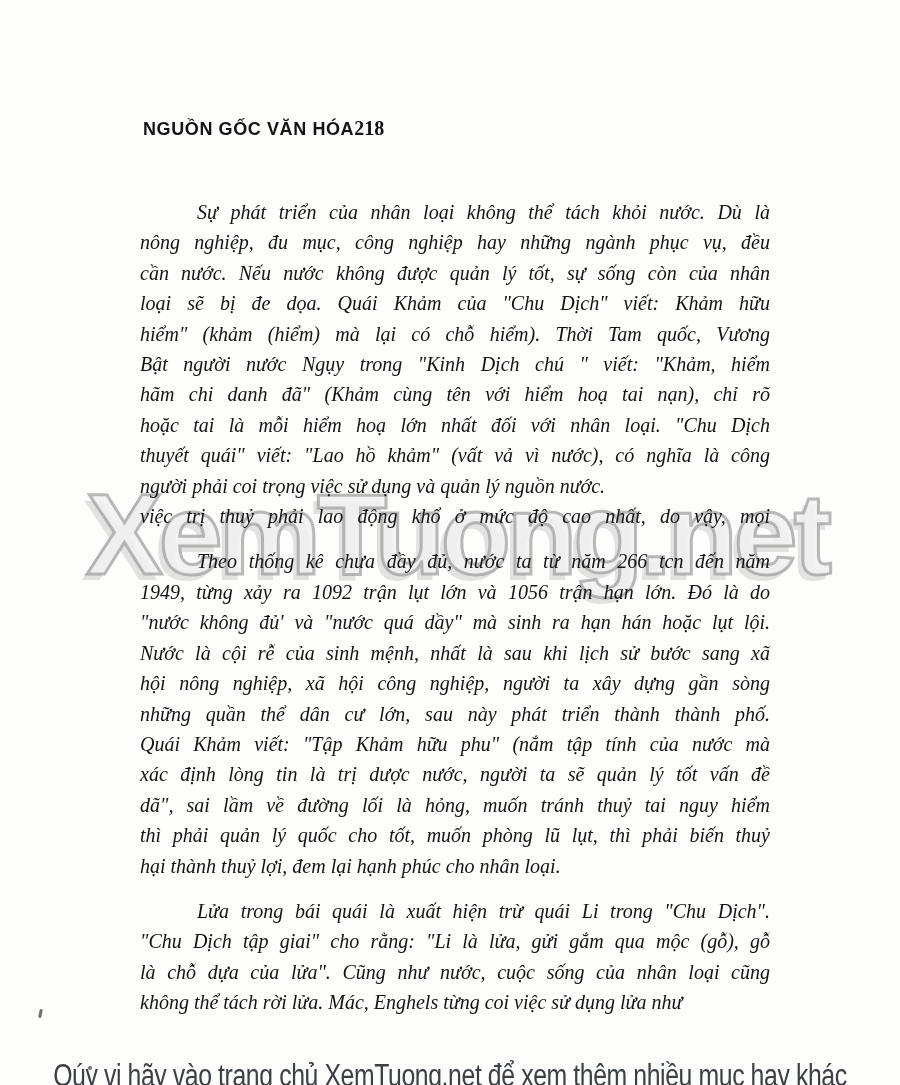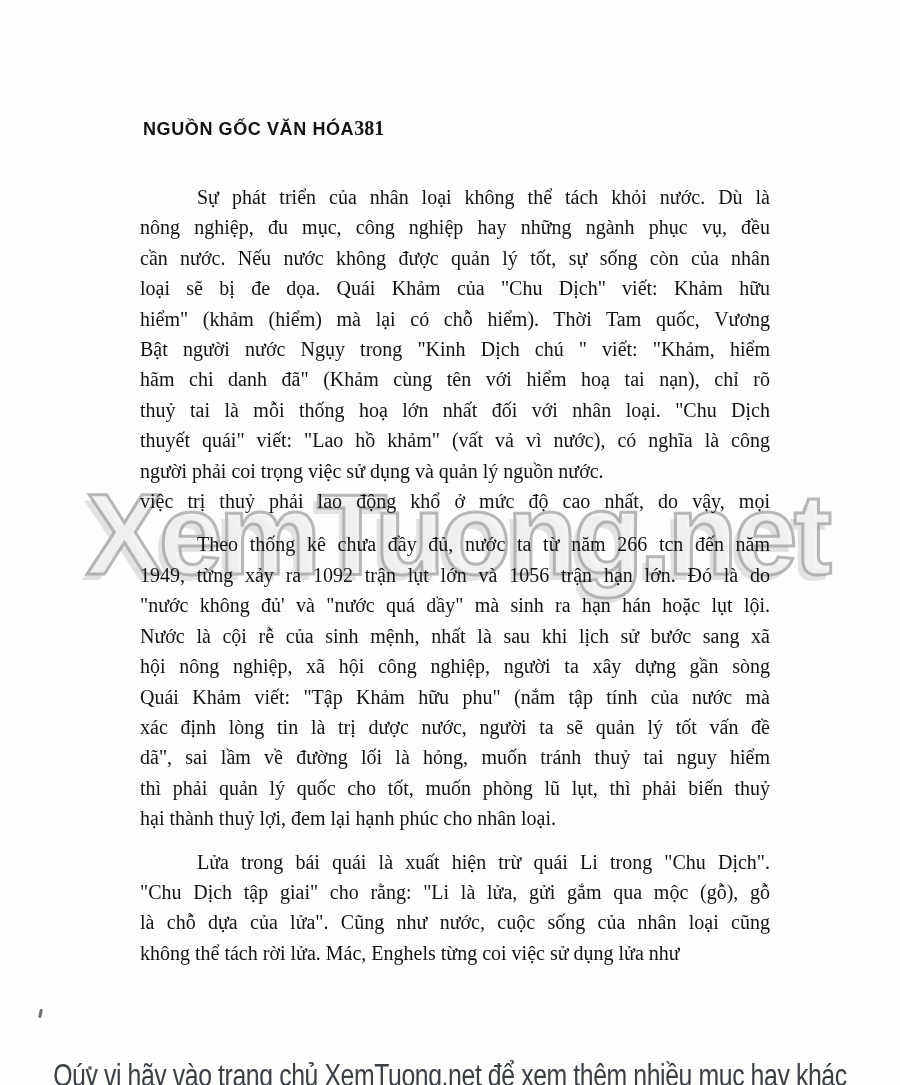--- a/index.html
+++ b/index.html
@@ -35,21 +35,21 @@
   }
   .pagenum {
     font-family:"Liberation Serif",serif;
     font-size:20px; font-weight:bold; color:var(--body_text,#141414);
   }
 
   main {
     position:absolute; left:140px; top:182px; width:630px; z-index:2;
     font-size:20px; line-height:30.4px; color:var(--body_text,#131313);
   }
-  .para { margin:0 0 13px 0; }
+  .para { margin:15px 0 13px 0;font-style:italic; }
   .line { min-height:30.4px; }
   .line.j { text-align:justify; text-align-last:justify; }
   .line.indent { text-indent:57px; }
 
   .footer {
     position:absolute; left:0; right:0; top:1028px; height:46px; z-index:2;
     display:flex; justify-content:center; align-items:center;margin-top:25px;
   }
   .footer-inner {
     transform:scaleX(0.8);
@@ -66,43 +66,44 @@
 </style>
 </head>
 <body>
 
 <div class="page">
 
   <div class="watermark">XemTuong.net</div>
 
   <header>
     <span class="htitle">NGUỒN GỐC VĂN HÓA</span>
-    <span class="pagenum">381</span>
+    <span class="pagenum">218</span>
   </header>
 
   <main id="content">
       <div class="para">
         <div class="line j indent">Sự phát triển của nhân loại không thể tách khỏi nước. Dù là</div>
         <div class="line j">nông nghiệp, đu mục, công nghiệp hay những ngành phục vụ, đều</div>
         <div class="line j">cần nước. Nếu nước không được quản lý tốt, sự sống còn của nhân</div>
         <div class="line j">loại sẽ bị đe dọa. Quái Khảm của "Chu Dịch" viết: Khảm hữu</div>
         <div class="line j">hiểm" (khảm (hiểm) mà lại có chỗ hiểm). Thời Tam quốc, Vương</div>
         <div class="line j">Bật người nước Ngụy trong "Kinh Dịch chú " viết: "Khảm, hiểm</div>
         <div class="line j">hãm chi danh đã" (Khảm cùng tên với hiểm hoạ tai nạn), chỉ rõ</div>
-        <div class="line j">thuỷ tai là mỗi thống hoạ lớn nhất đối với nhân loại. "Chu Dịch</div>
+        <div class="line j">hoặc tai là mỗi hiểm hoạ lớn nhất đối với nhân loại. "Chu Dịch</div>
         <div class="line j">thuyết quái" viết: "Lao hồ khảm" (vất vả vì nước), có nghĩa là công</div>
         <div class="line">người phải coi trọng việc sử dụng và quản lý nguồn nước.</div>
         <div class="line j">việc trị thuỷ phải lao động khổ ở mức độ cao nhất, do vậy, mọi</div>
       </div>
       <div class="para">
         <div class="line j indent">Theo thống kê chưa đầy đủ, nước ta từ năm 266 tcn đến năm</div>
         <div class="line j">1949, từng xảy ra 1092 trận lụt lớn và 1056 trận hạn lớn. Đó là do</div>
         <div class="line j">"nước không đủ' và "nước quá dầy" mà sinh ra hạn hán hoặc lụt lội.</div>
         <div class="line j">Nước là cội rễ của sinh mệnh, nhất là sau khi lịch sử bước sang xã</div>
         <div class="line j">hội nông nghiệp, xã hội công nghiệp, người ta xây dựng gần sòng</div>
+        <div class="line j">những quần thể dân cư lớn, sau này phát triển thành thành phố.</div>
         <div class="line j">Quái Khảm viết: "Tập Khảm hữu phu" (nắm tập tính của nước mà</div>
         <div class="line j">xác định lòng tin là trị dược nước, người ta sẽ quản lý tốt vấn đề</div>
         <div class="line j">dã", sai lầm về đường lối là hỏng, muốn tránh thuỷ tai nguy hiểm</div>
         <div class="line j">thì phải quản lý quốc cho tốt, muốn phòng lũ lụt, thì phải biến thuỷ</div>
         <div class="line">hại thành thuỷ lợi, đem lại hạnh phúc cho nhân loại.</div>
       </div>
       <div class="para">
         <div class="line j indent">Lửa trong bái quái là xuất hiện trừ quái Li trong "Chu Dịch".</div>
         <div class="line j">"Chu Dịch tập giai" cho rằng: "Li là lửa, gửi gắm qua mộc (gỗ), gỗ</div>
         <div class="line j">là chỗ dựa của lửa". Cũng như nước, cuộc sống của nhân loại cũng</div>

